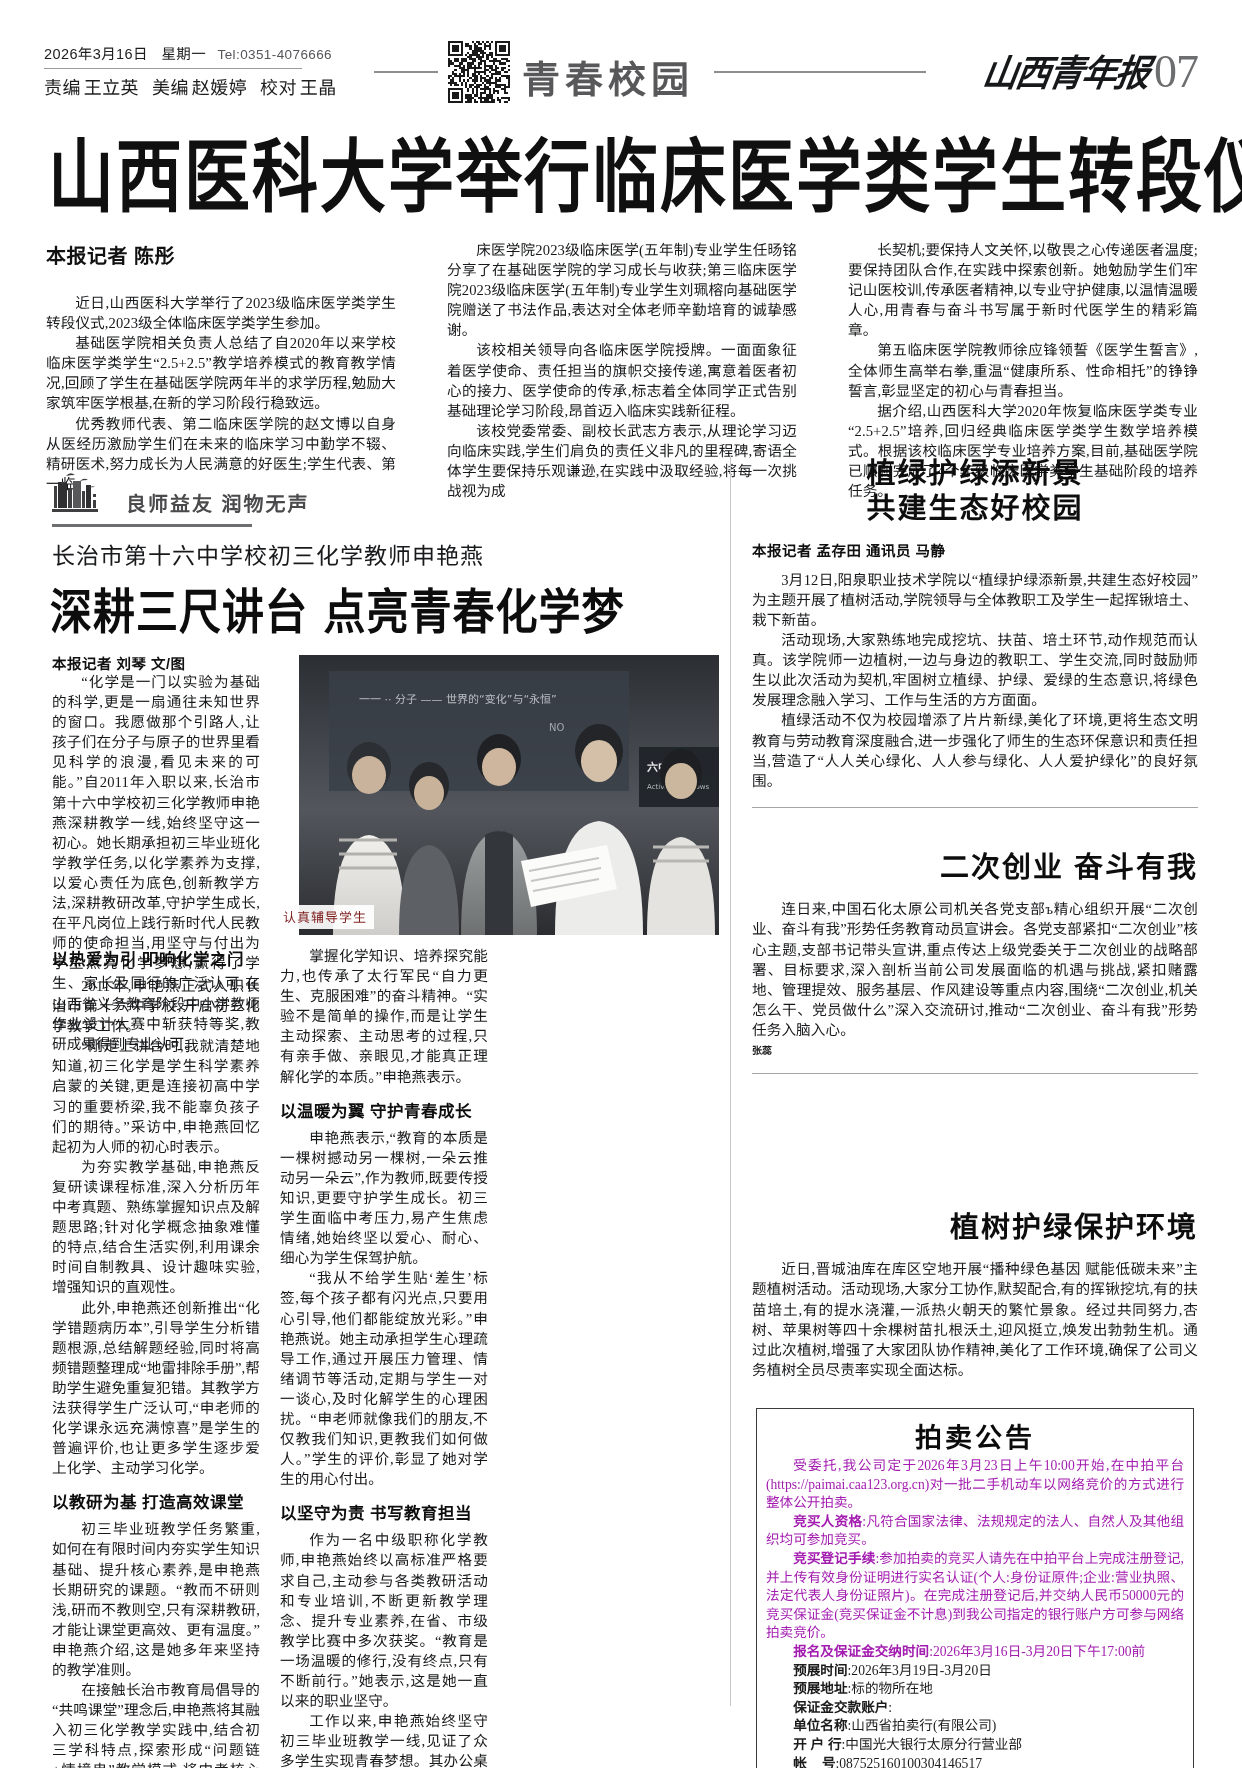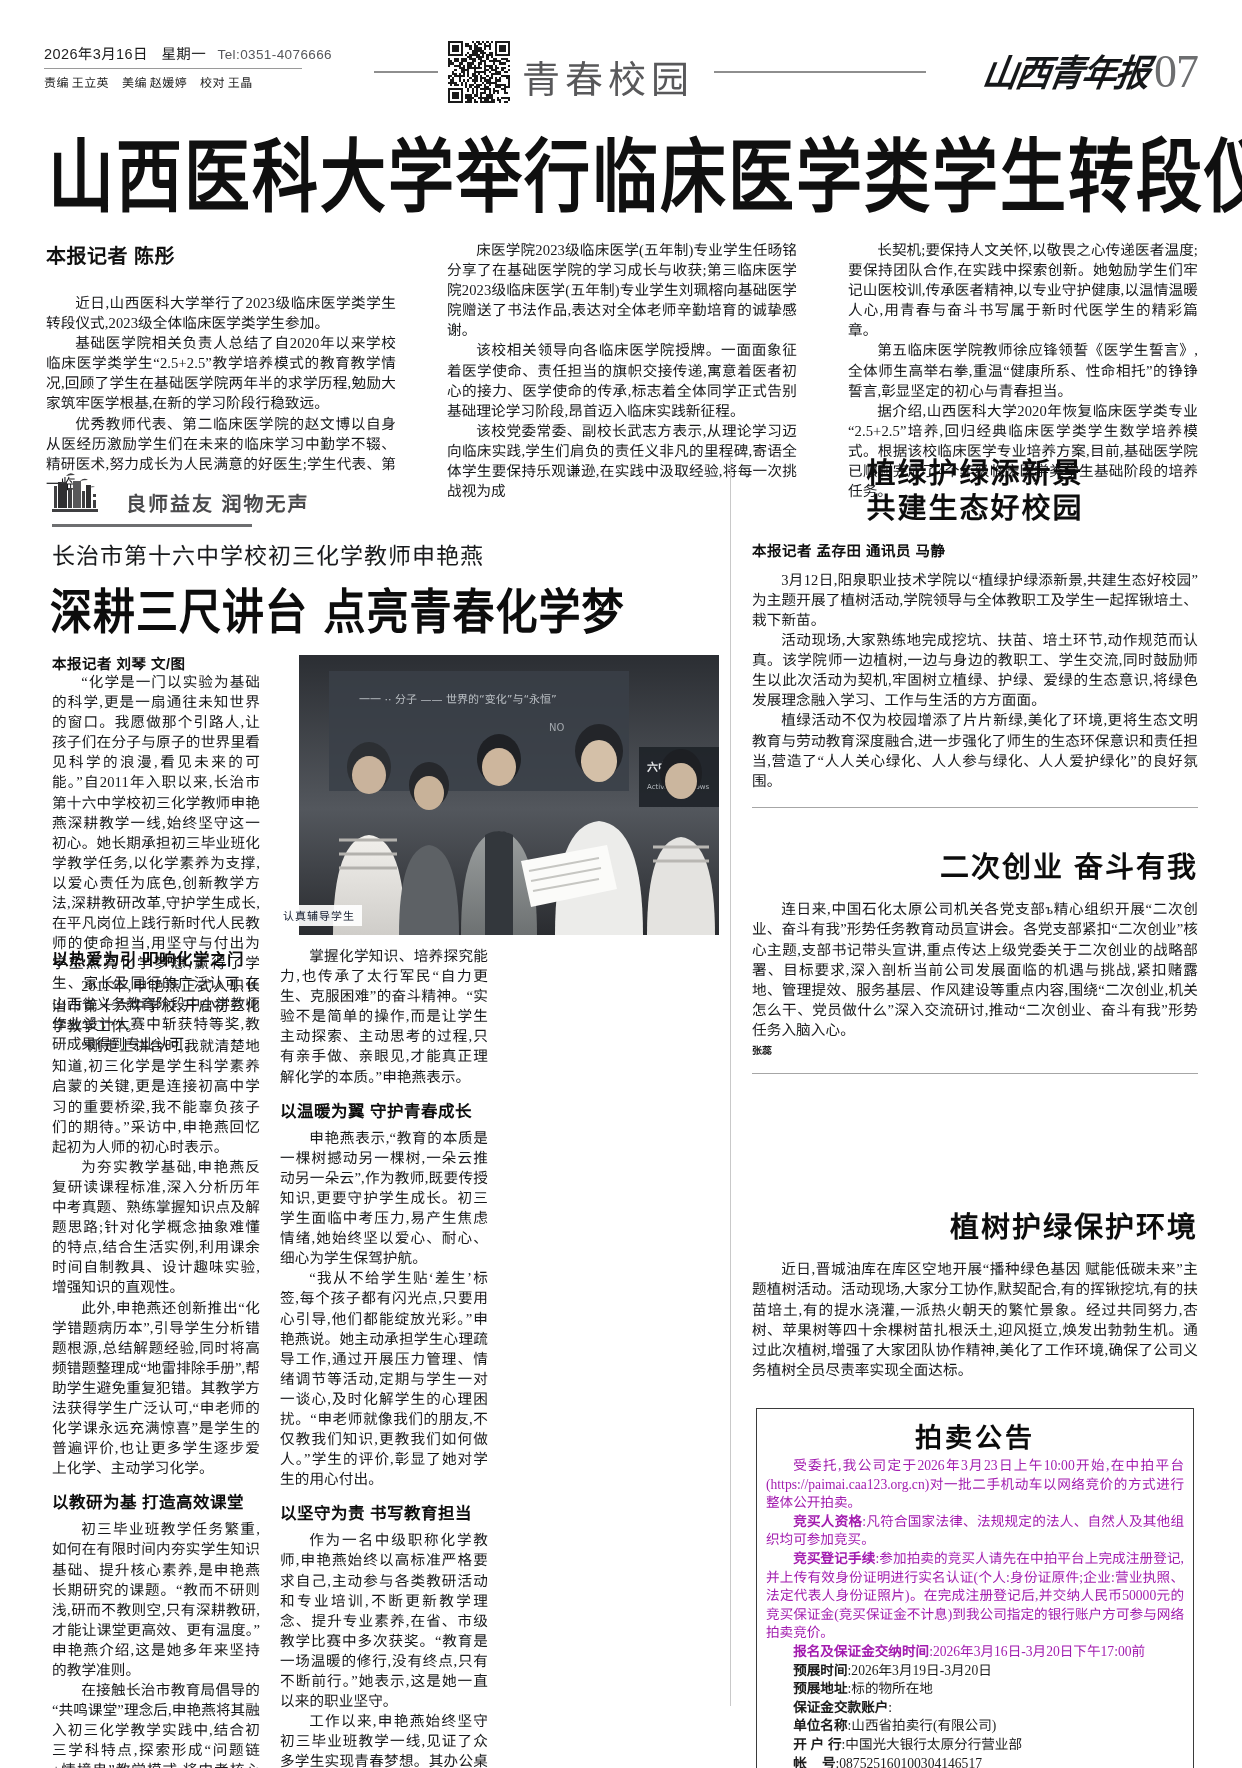--- a/index.html
+++ b/index.html
@@ -52,21 +52,21 @@
     margin-left: 7px;
   }
   .mh-rule {
     height: 1px;
     background: #9a9a9a;
     width: 258px;
     margin: 1px 0 4px 0;
   }
   .mh-staff {
     font-family: "Liberation Sans", "DejaVu Sans", sans-serif;
-    font-size: 12px;
+    font-size: 18px;
     letter-spacing: .4px;
     color: #1d1d1d;
     white-space: nowrap;
   }
   .mh-staff span.k { margin-right: 3px; }
   .mh-staff span.v { margin-right: 13px; }
 
   .mh-center {
     position: absolute;
     left: 330px;
@@ -89,21 +89,21 @@
     position: relative;
     background: #fff;
   }
   .qr canvas, .qr .qrgrid {
     width: 62px; height: 62px;
     display: block;
   }
   .mh-section-title {
     font-family: "DejaVu Serif", "Liberation Serif", serif;
     font-size: 38px;
-    font-weight: 400;
+    font-weight: 700;
     color: #58585a;
     letter-spacing: 5px;
     margin: 16px 12px 0 12px;
     white-space: nowrap;
     line-height: 1;
   }
   .mh-dash-right {
     flex: 1 1 auto;
     height: 2px;
     background: #8e8e8e;
@@ -271,23 +271,23 @@
     margin-left: 23px;
   }
   .photo svg { display:block; width:100%; height:100%; }
   .photo-caption {
     position: absolute;
     left: 276px;
     top: 905px;
     background: rgba(255,255,255,.92);
     padding: 2px 7px 3px 7px;
     font-family: "Liberation Sans", "DejaVu Sans", sans-serif;
-    font-size: 11px;
+    font-size: 13px;
     letter-spacing: 1px;
-    color: #0f172a;
+    color: #7f1d1d;
   }
 
   
   .feature-col-1 {
     position: absolute;
     left: 52px;
     top: 672px;
     width: 208px;
   }
   .feature-col-1b {

